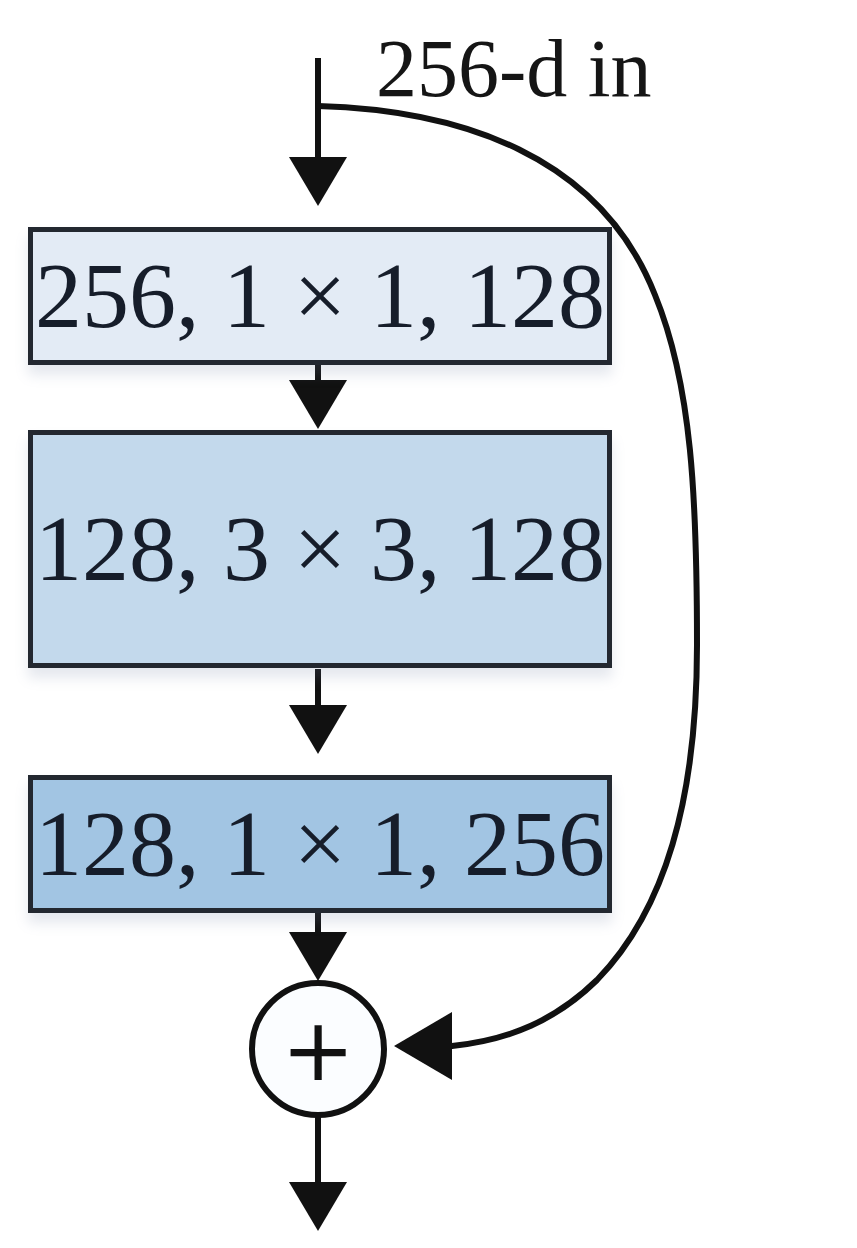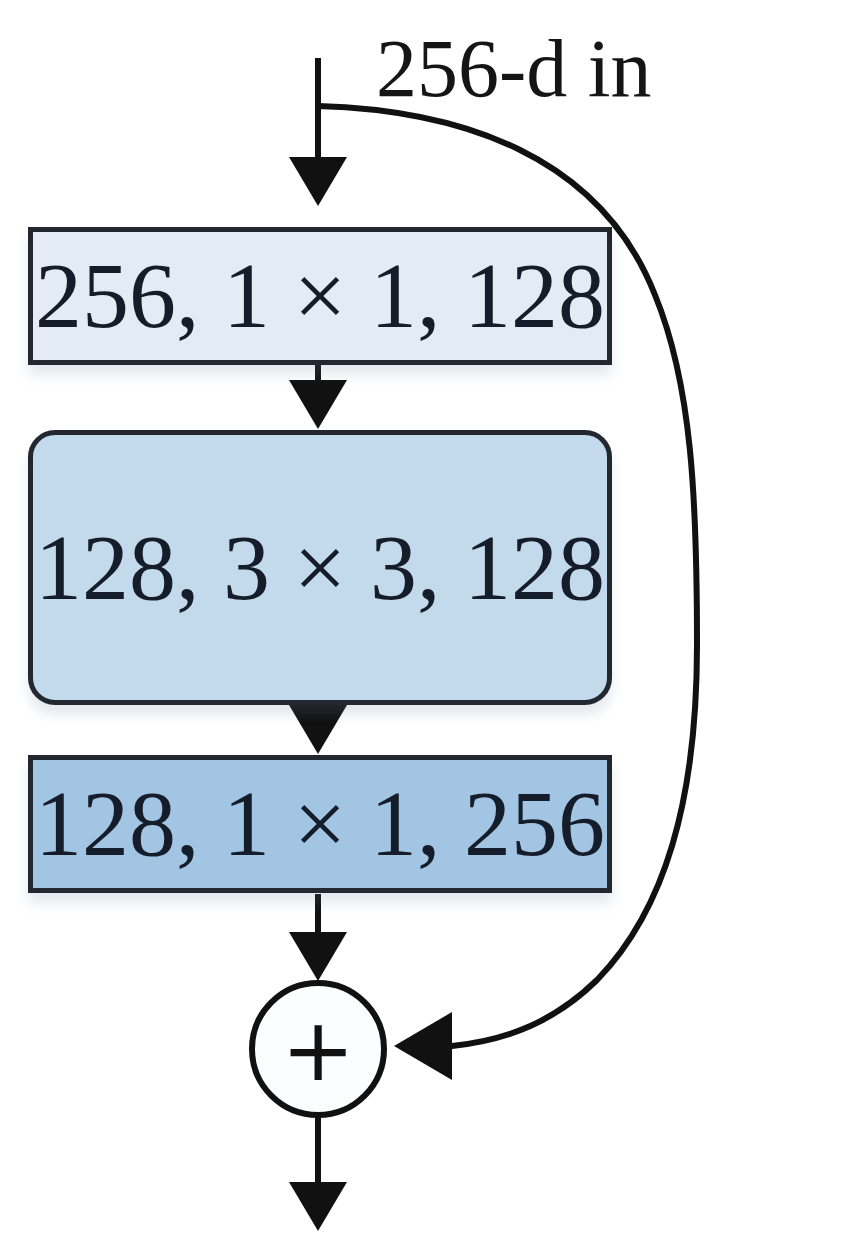--- a/index.html
+++ b/index.html
@@ -29,21 +29,21 @@
     justify-content: center;
     z-index: 2;
     color: var(--text, #161d2a);
     font-size: 94px;
     line-height: 1.12;
     text-align: center;
     white-space: nowrap;
     box-shadow: 0 10px 12px rgba(110, 130, 160, 0.18);
   }
   #layer-1 { top: 207px; height: 138px; margin-top: 20px; }
-  #layer-2 { top: 430px; height: 275px; border-radius: 27px; }
+  #layer-2 { top: 430px; height: 238px; }
   #layer-3 { top: 755px; height: 138px; }
   .flow-label {
     position: absolute;
     z-index: 2;
     color: var(--label-text, #151515);
     font-size: 82px;
     line-height: 1.1;
     white-space: nowrap;
   }
   #input-label  { left: 376px; top: 24px; }
@@ -108,20 +108,20 @@
   <div class="flow-label" id="input-label">256-d in</div>
 
   <div class="layer-box" id="layer-1" style="background: rgb(227, 235, 245);">
     <span>256, 1 × 1, 128</span>
   </div>
 
   <div class="layer-box" id="layer-2" style="background: rgb(195, 217, 236);">
     <span>128, 3 × 3, 128</span>
   </div>
 
-  <div class="layer-box" id="layer-3" style="background: rgb(162, 197, 227);">
+  <div class="layer-box" id="layer-3" style="background: rgb(162, 197, 227); margin-top: 20px;">
     <span>128, 1 × 1, 256</span>
   </div>
 
   <div id="sum-symbol-wrap">+</div>
 
 
 </div>
 
 </body></html>

